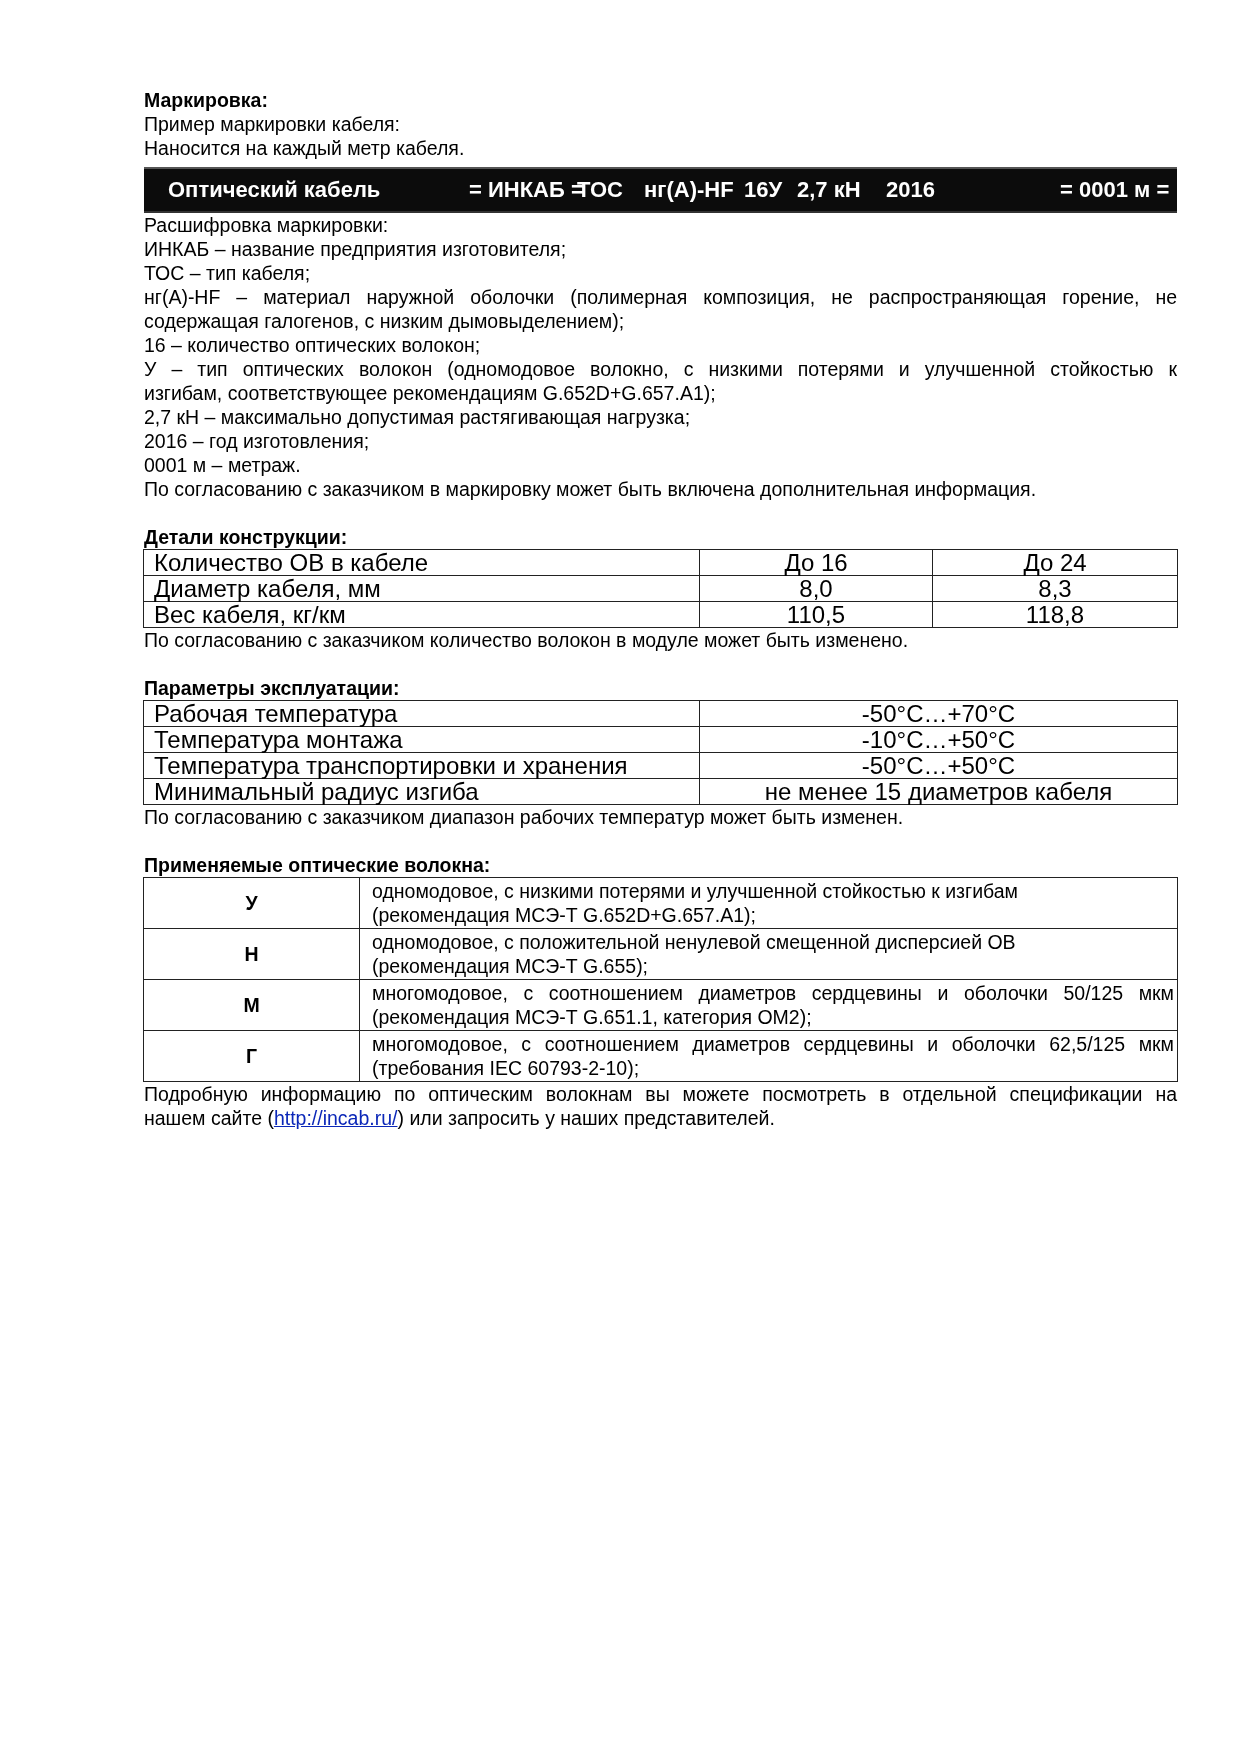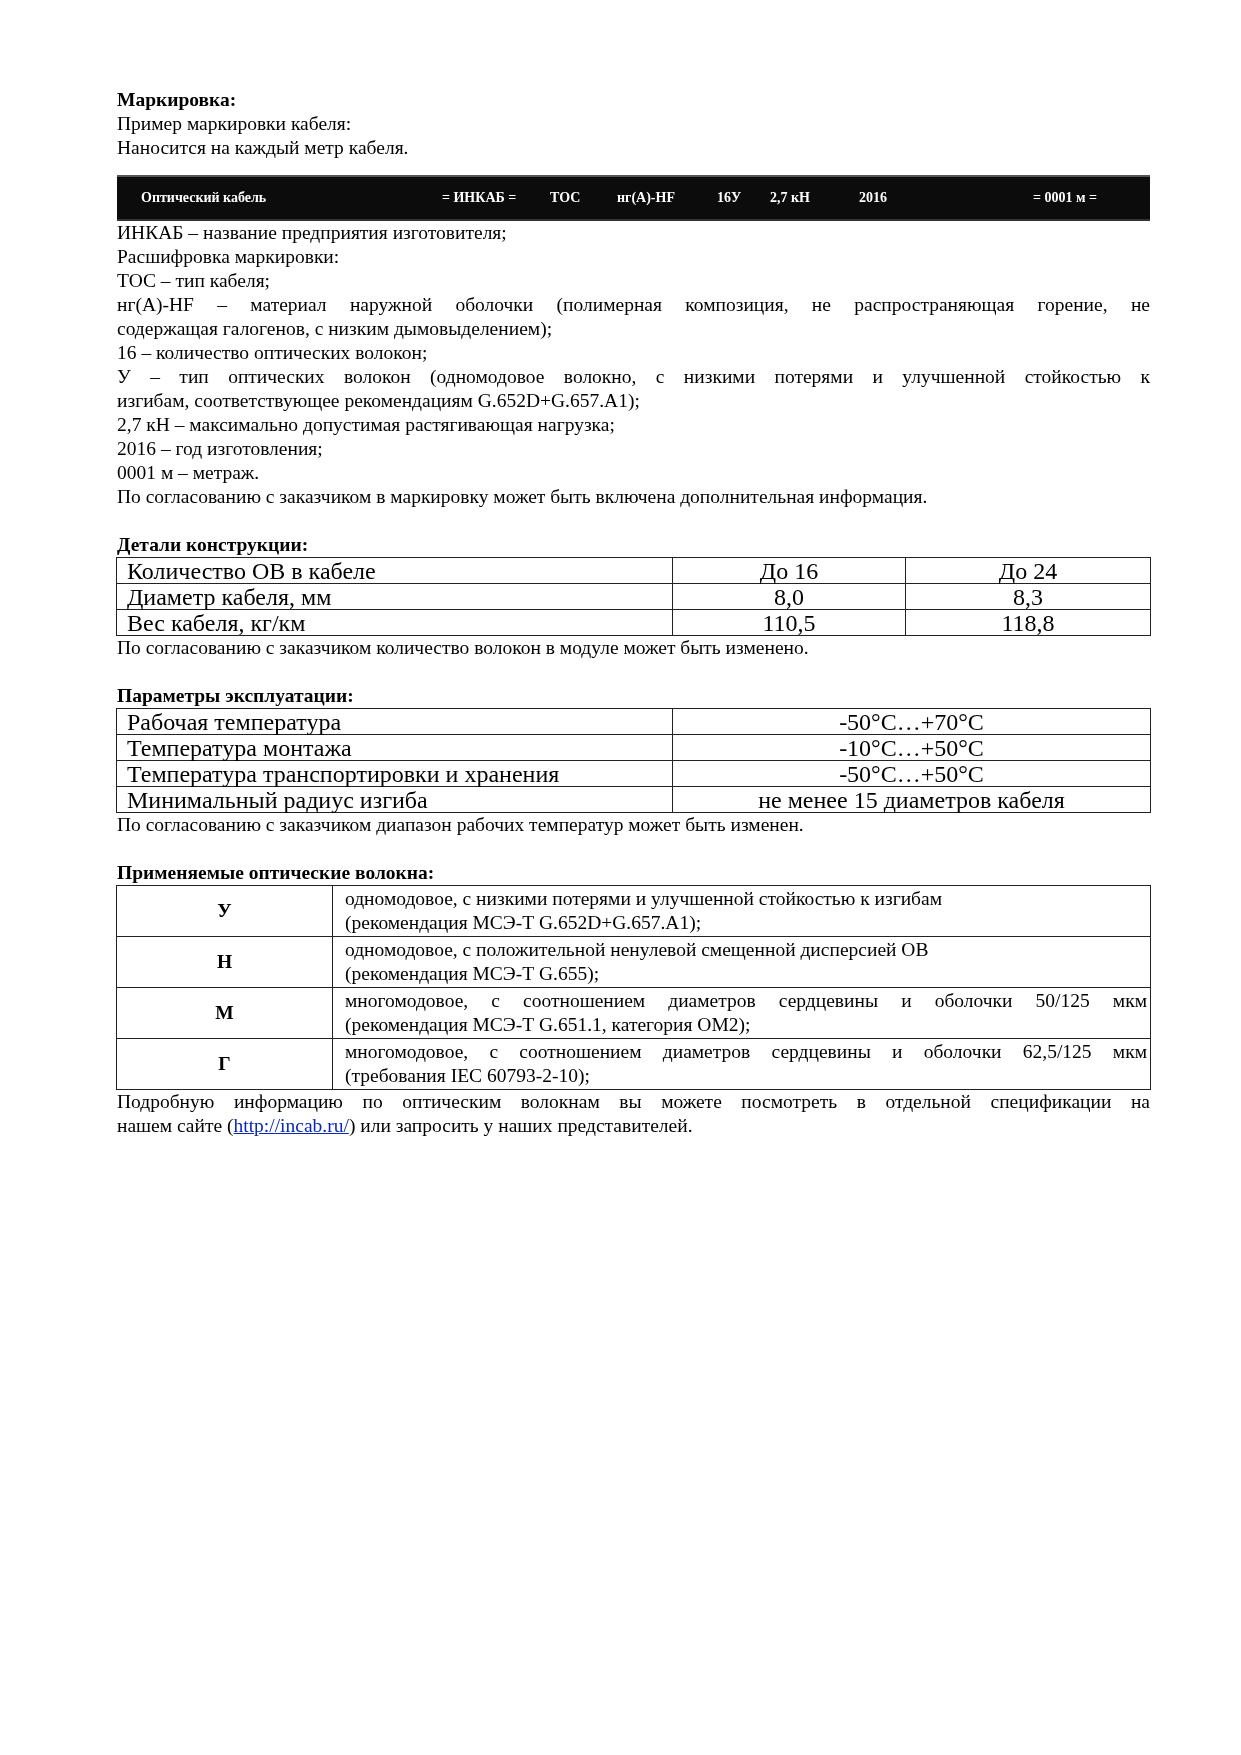--- a/index.html
+++ b/index.html
@@ -1,28 +1,28 @@
 <!DOCTYPE html>
 <html><head>
   <meta charset="utf-8">
   <style>
     html, body { margin: 0; padding: 0; background: #ffffff; }
     body {
       width: 1241px; height: 1755px; position: relative; overflow: hidden;
       font-family: "Liberation Sans", sans-serif; color: #000;
       font-size: 19.5px; line-height: 24px;
     }
-    .page { position: absolute; left: 117px; top: 88px; width: 1033px; font-family: Liberation Serif, serif; }
+    .page { position: absolute; left: 144px; top: 88px; width: 1033px; }
     .line { white-space: nowrap; }
     .bold { font-weight: bold; }
     .just-full { text-align: justify; text-align-last: justify; white-space: normal; }
 
     .banner {
-      background: #0c0c0c; color: #fff; font-weight: bold; font-size: 14px;
-      height: 46px; position: relative; margin-top: 15px;
+      background: #0c0c0c; color: #fff; font-weight: bold; font-size: 22px;
+      height: 46px; position: relative; margin-top: 7px;
       box-shadow: inset 0 2px 0 #555, inset 0 -2px 0 #333;
     }
     .banner span { position: absolute; top: 12px; line-height: 22px; white-space: nowrap; }
 
     .gap { height: 24px; }
 
     table.spec { border-collapse: collapse; width: 1035px; margin-left: -1px; }
     table.spec td {
       border: 1.5px solid #222; padding: 0 10px; height: 25px; line-height: 24px;
       font-size: 24px; vertical-align: middle;
@@ -53,22 +53,22 @@
     <span style="left:24px">Оптический кабель</span>
     <span style="left:325px">= ИНКАБ =</span>
     <span style="left:433px">ТОС</span>
     <span style="left:500px">нг(А)-HF</span>
     <span style="left:600px">16У</span>
     <span style="left:653px">2,7 кН</span>
     <span style="left:742px">2016</span>
     <span style="left:916px">= 0001 м =</span>
   </div>
 
+  <div class="line">Расшифровка маркировки:</div>
   <div class="line">ИНКАБ – название предприятия изготовителя;</div>
-  <div class="line">Расшифровка маркировки:</div>
   <div class="line">ТОС – тип кабеля;</div>
   <div class="just-full">нг(А)-HF – материал наружной оболочки (полимерная композиция, не распространяющая горение, не</div>
   <div class="line">содержащая галогенов, с низким дымовыделением);</div>
   <div class="line">16 – количество оптических волокон;</div>
   <div class="just-full">У – тип оптических волокон (одномодовое волокно, с низкими потерями и улучшенной стойкостью к</div>
   <div class="line">изгибам, соответствующее рекомендациям G.652D+G.657.A1);</div>
   <div class="line">2,7 кН – максимально допустимая растягивающая нагрузка;</div>
   <div class="line">2016 – год изготовления;</div>
   <div class="line">0001 м – метраж.</div>
   <div class="line">По согласованию с заказчиком в маркировку может быть включена дополнительная информация.</div>

